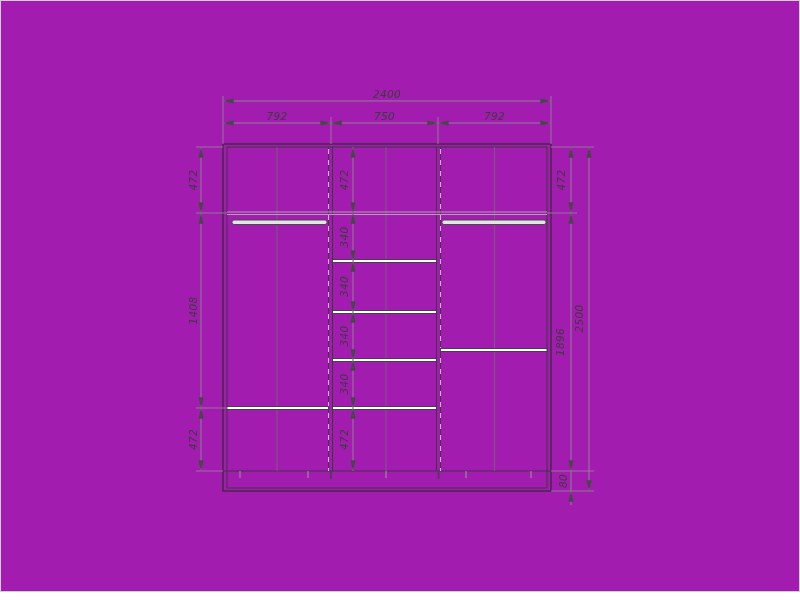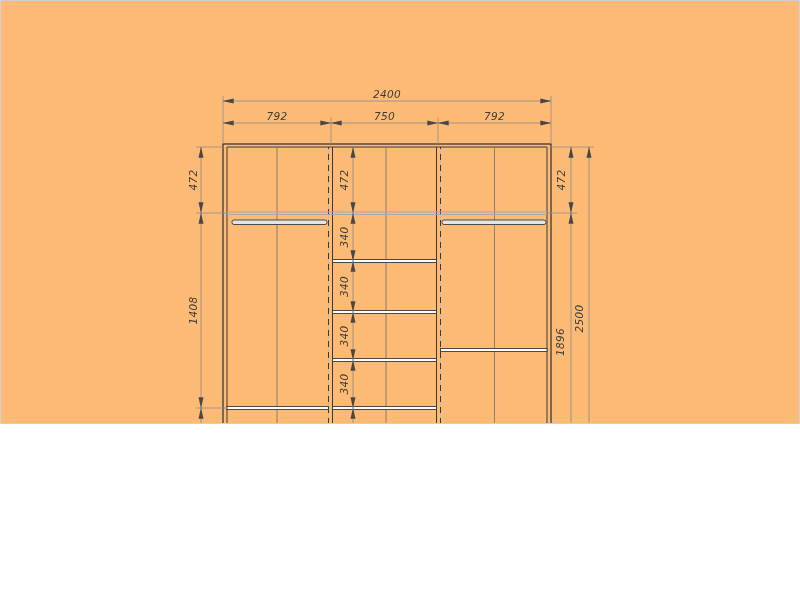--- a/index.html
+++ b/index.html
@@ -1,16 +1,16 @@
 <!DOCTYPE html>
 <html><head>
 <meta charset="utf-8">
 <style>
   html,body{margin:0;padding:0;background:#ffffff;}
-  .page{position:relative;width:800px;height:424px;background:#fdba74;border:1px solid #cfcfcf;box-sizing:border-box;overflow:hidden;}
+  .page{position:relative;width:800px;height:592px;background:#a21caf;border:1px solid #cfcfcf;box-sizing:border-box;overflow:hidden;}
   svg{display:block;}
   .s-dark{stroke:#3a3a3a;stroke-width:1;fill:none;}
   .s-dark-thick{stroke:#2e2e2e;stroke-width:1.2;fill:none;}
   .s-mid{stroke:#6e6e6e;stroke-width:.8;fill:none;}
   .s-light{stroke:#a8a8a8;stroke-width:1;fill:none;}
   .s-ext{stroke:#909090;stroke-width:.8;fill:none;}
   .s-dim{stroke:#8f8f8f;stroke-width:.9;fill:none;}
   .s-dash{stroke:#cccccc;stroke-width:.9;fill:none;stroke-dasharray:5 6;}
   .shelf{fill:#ffffff;stroke:#383838;stroke-width:.9;}
   .rod{fill:#e4e4e4;stroke:#4a4a4a;stroke-width:1;}

